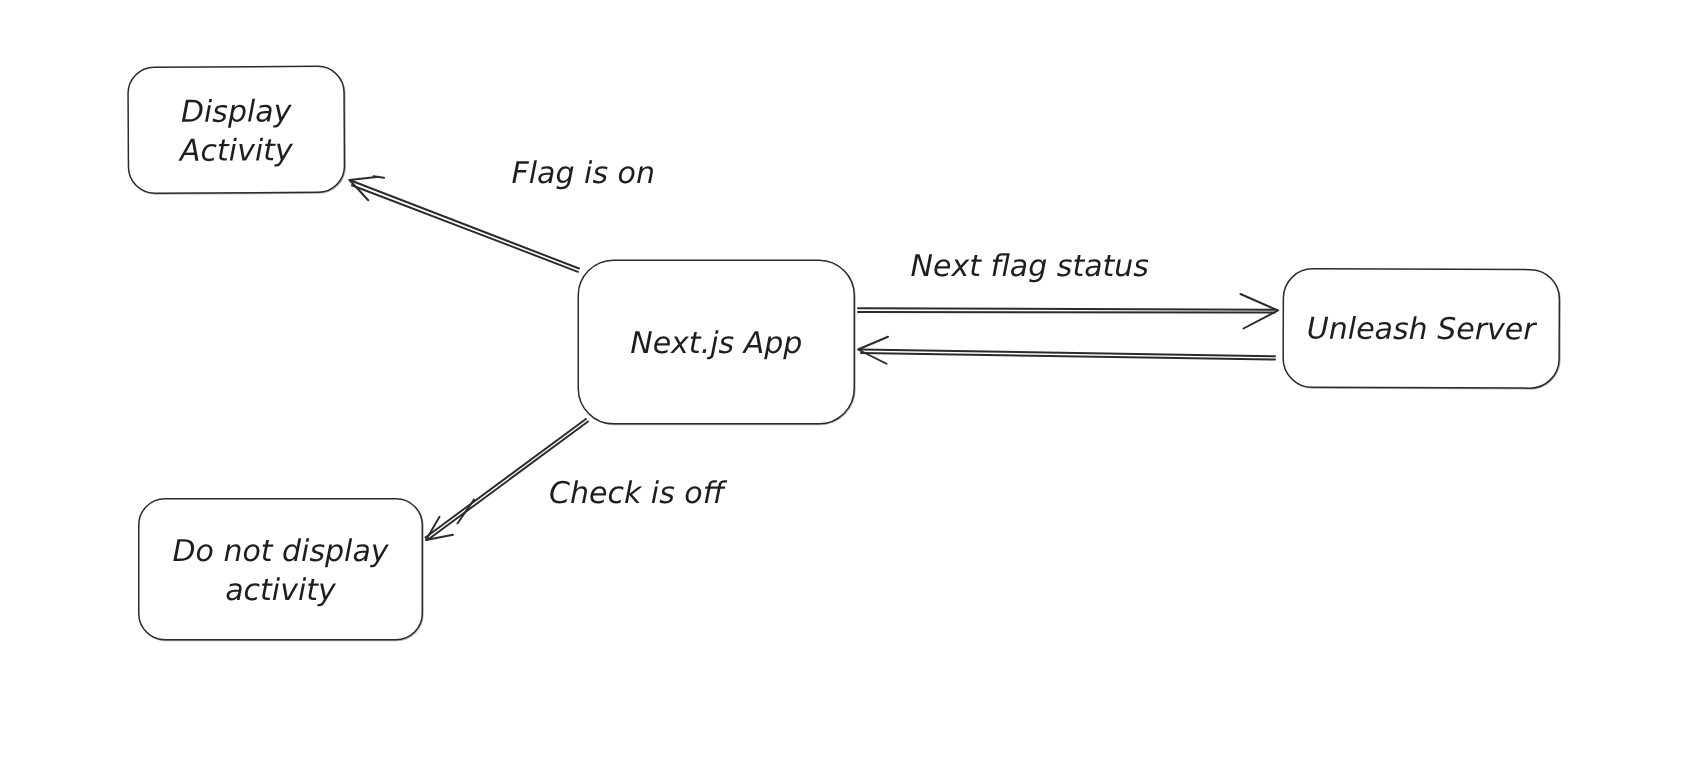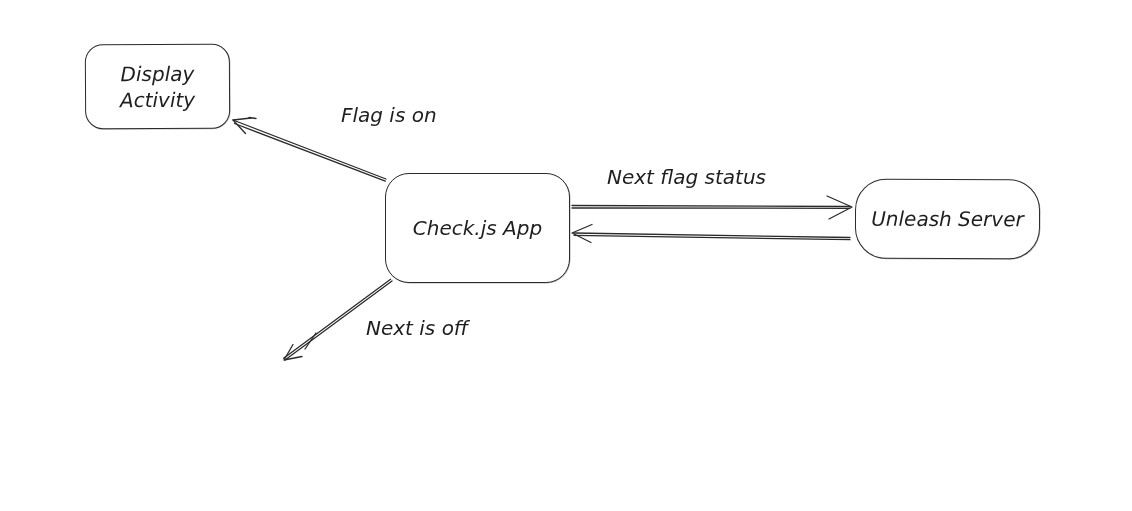--- a/index.html
+++ b/index.html
@@ -41,21 +41,21 @@
     text-align: center;
     color: #1e1e1e;
     font-size: 20px;
     line-height: 1.3;
     font-style: italic;
     white-space: pre-line;
     box-shadow: 0.5px 0.5px 0 rgba(43,43,43,0.35);
   }
   .node-display-activity  { left: 85px;  top: 44px;  width: 145px; height: 85px;  border-radius: 18px; transform: rotate(-0.3deg); }
   .node-nextjs-app        { left: 385px; top: 173px; width: 185px; height: 110px; border-radius: 24px; }
-  .node-unleash-server    { left: 855px; top: 179px; width: 185px; height: 80px;  border-radius: 31px; transform: rotate(0.2deg); text-align: right; }
+  .node-unleash-server    { left: 855px; top: 179px; width: 185px; height: 80px;  border-radius: 20px; transform: rotate(0.2deg); text-align: right; }
   .node-do-not-display    { left: 92px;  top: 332px; width: 190px; height: 95px;  border-radius: 18px; }
   .edge-label {
     position: absolute;
     color: #1e1e1e;
     font-size: 20px;
     font-style: italic;
     white-space: nowrap;
   }
   .label-flag-on  { left: 293px; top: 103px; margin-left: 48px; }
   .label-check    { left: 607px; top: 165px; }
@@ -95,28 +95,32 @@
       <path d="M 316 333 L 305 349"></path>
     </g>
   </svg>
 
   <div class="node node-display-activity">
     <span>Display
 Activity</span>
   </div>
 
   <div class="node node-nextjs-app">
-    <span>Check.js App</span>
+    <span>Next.js App</span>
   </div>
 
   <div class="node node-unleash-server">
     <span>Unleash Server</span>
   </div>
 
+  <div class="node node-do-not-display">
+    <span>Do not display
+activity</span>
+  </div>
 
   <div class="edge-label label-flag-on">Flag is on</div>
 
   <div class="edge-label label-check">Next flag status</div>
 
 
-  <div class="edge-label label-flag-off">Next is off</div>
+  <div class="edge-label label-flag-off">Check is off</div>
 
 </div>
 
 </body></html>

